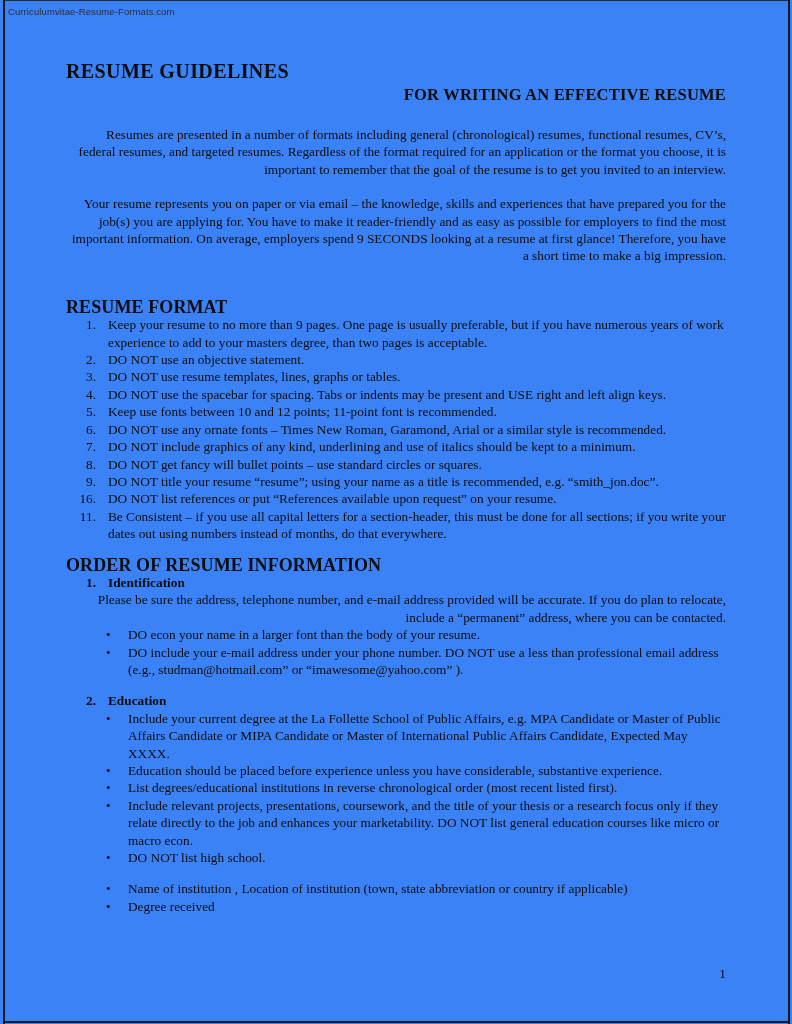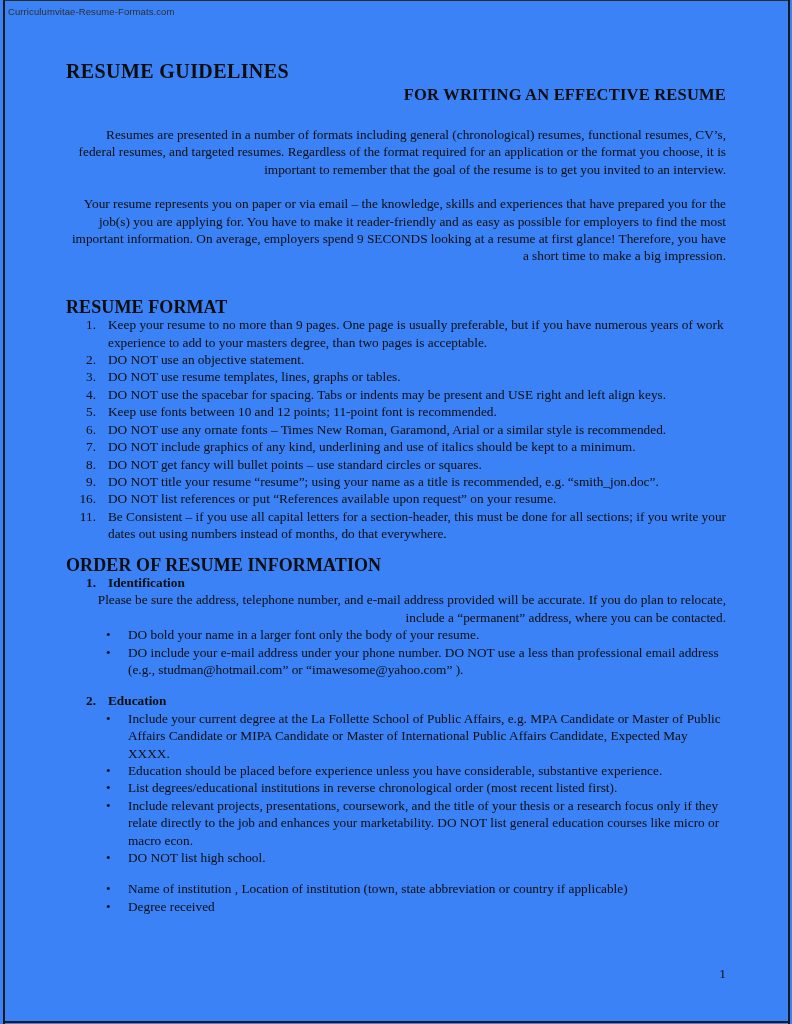--- a/index.html
+++ b/index.html
@@ -220,21 +220,21 @@
 
     <div class="section-head">ORDER OF RESUME INFORMATION</div>
 
     <div class="order-item">
       <div class="order-head">
         <span class="onum">1.</span><span>Identification</span>
       </div>
       <div class="order-body">
         <p class="para">Please be sure the address, telephone number, and e-mail address provided will be accurate.  If you do plan to relocate, include a “permanent” address, where you can be contacted.</p>
         <ul class="bullist" id="identification-bullets">
-            <li><span class="bullet">•</span><b>DO</b><span> bold your name in a larger font only the body of your resume.</span></li>
+            <li><span class="bullet">•</span><b>DO</b><span> econ your name in a larger font than the body of your resume.</span></li>
             <li><span class="bullet">•</span><b>DO</b><span> include your e-mail address under your phone number.  </span><b>DO NOT</b><span> use a less than professional email address (e.g., studman@hotmail.com” or “imawesome@yahoo.com” ).</span></li>
           </ul>
       </div>
     </div>
 
     <div class="gap-14"></div>
 
     <div class="order-item">
       <div class="order-head">
         <span class="onum">2.</span><span>Education</span>

